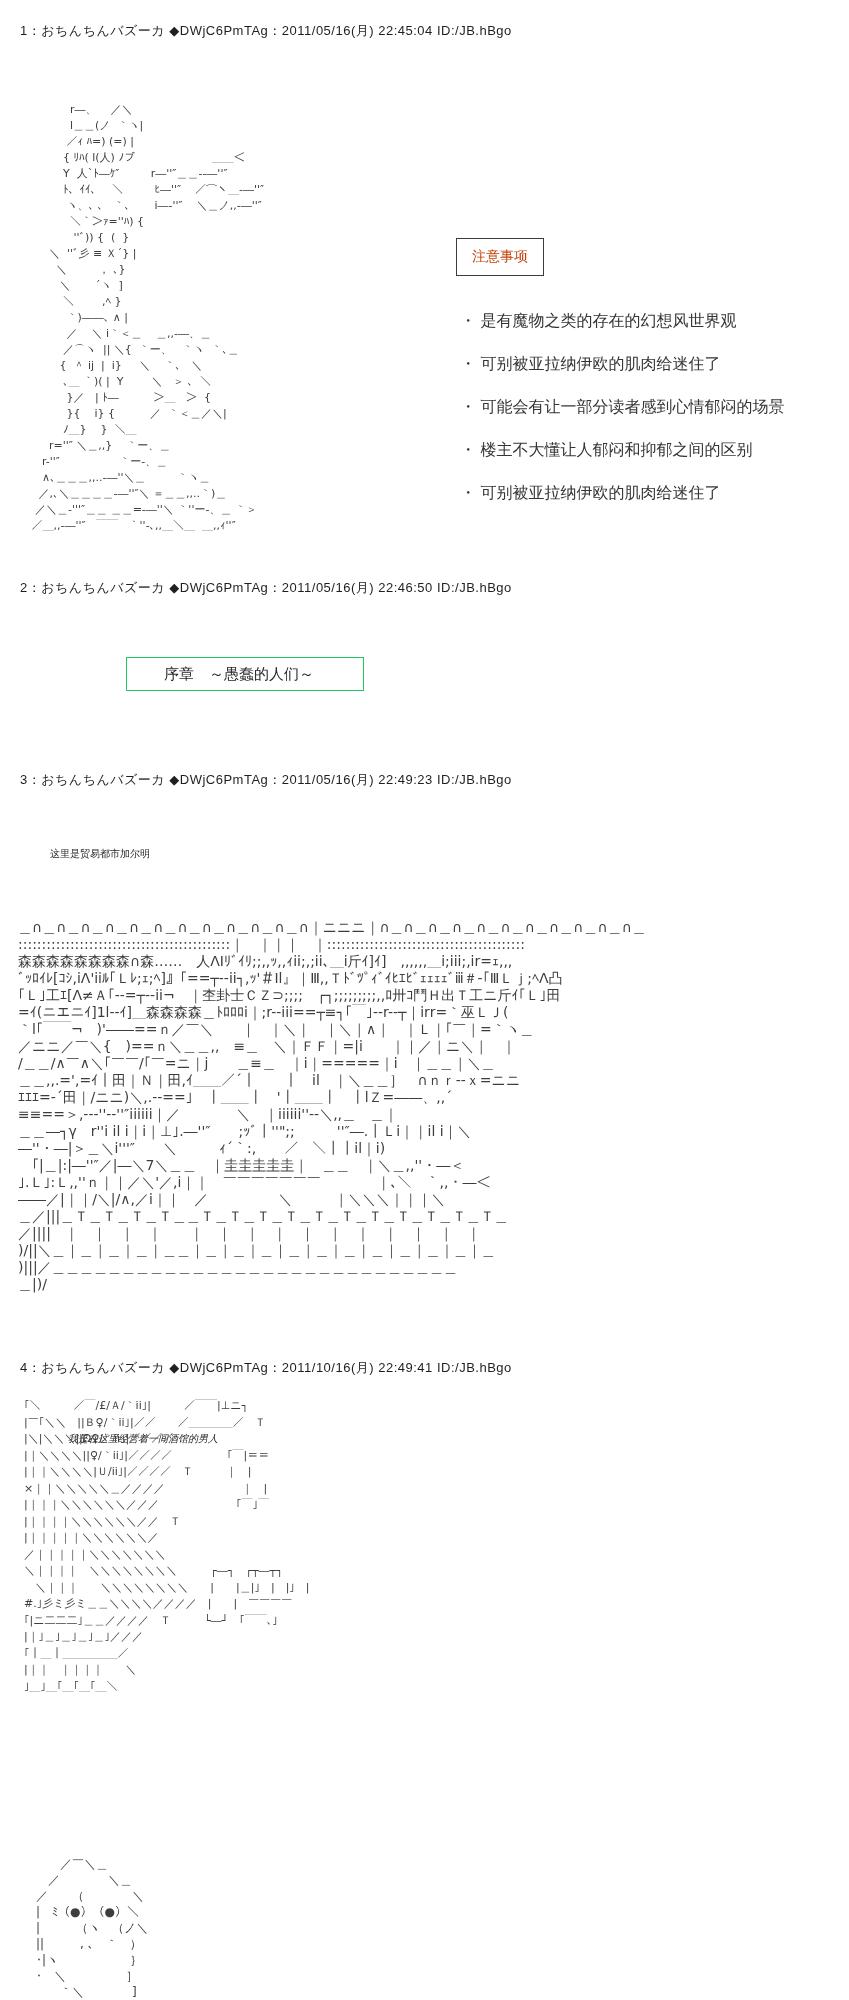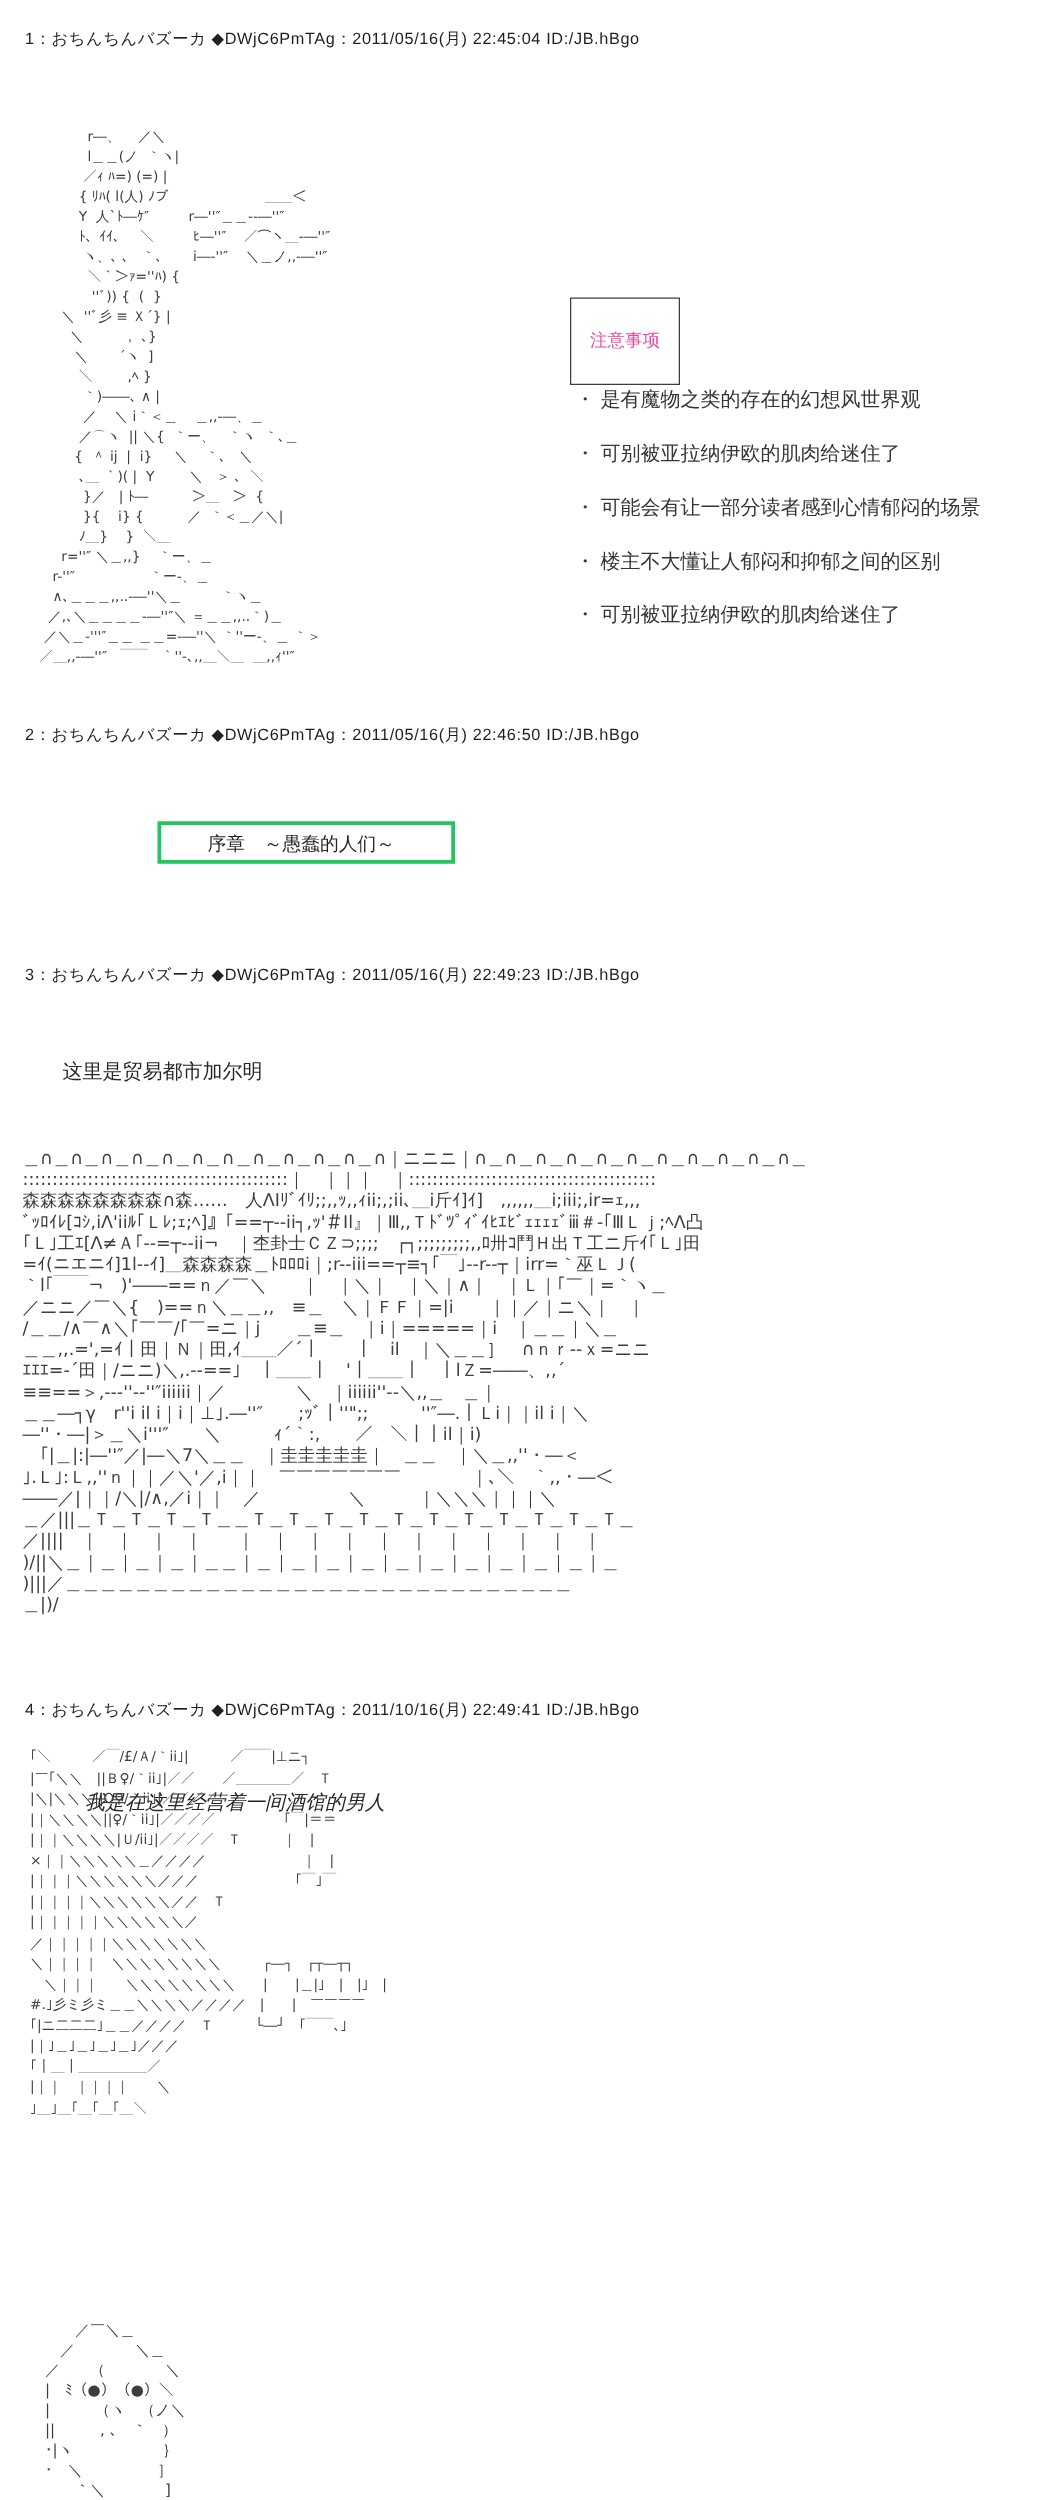--- a/index.html
+++ b/index.html
@@ -20,34 +20,34 @@
   .aa {
     position:absolute; font-family:"DejaVu Sans","Liberation Sans",sans-serif;
     color:#3d3d3d; white-space:pre; letter-spacing:0;
   }
   #aa-character { left:12px; top:86px;  font-size:11px; line-height:16px; }
   #aa-city      { left:2px;  top:903px; font-size:14px;  line-height:17px; }
   #aa-tavern    { left:8px;  top:1382px; font-size:11px; line-height:16.5px; }
   #aa-face      { left:8px;  top:1840px; font-size:12px; line-height:16px; }
   .notice-box {
     position:absolute; left:440px; top:222px;
-    border:1px solid #3c3c3c; padding:25px 11px;
-    font-size:14px; color:#ec4899; white-space:nowrap;
+    border:1px solid #3c3c3c; padding:9px 11px;
+    font-size:14px; color:#c2410c; white-space:nowrap;
   }
   .notice-list { position:absolute; left:440px; top:291px; }
   .notice-item {
     height:39px; font-size:16px; line-height:20px;
     color:#353535; white-space:nowrap;
   }
   .chapter-box {
     position:absolute; left:110px; top:641px; width:238px; height:34px;
-    border:3px solid #22c55e; font-size:15px; line-height:32px;
+    border:1px solid #22c55e; font-size:15px; line-height:32px;
     padding-left:33px; color:#262626; white-space:nowrap;
   }
-  .body-text { position:absolute; font-size:16px; color:#262626; white-space:nowrap; }
+  .body-text { position:absolute; font-size:10px; color:#262626; white-space:nowrap; }
   #text-3 { left:34px; top:831px; }
   #text-4 { left:52px; top:1416px;font-style:italic; }
 </style>
 </head>
 <body>
 
 <div class="page">
 
   <div class="post-header" id="header-1">1：おちんちんバズーカ ◆DWjC6PmTAg：2011/05/16(月) 22:45:04 ID:/JB.hBgo</div>
 

